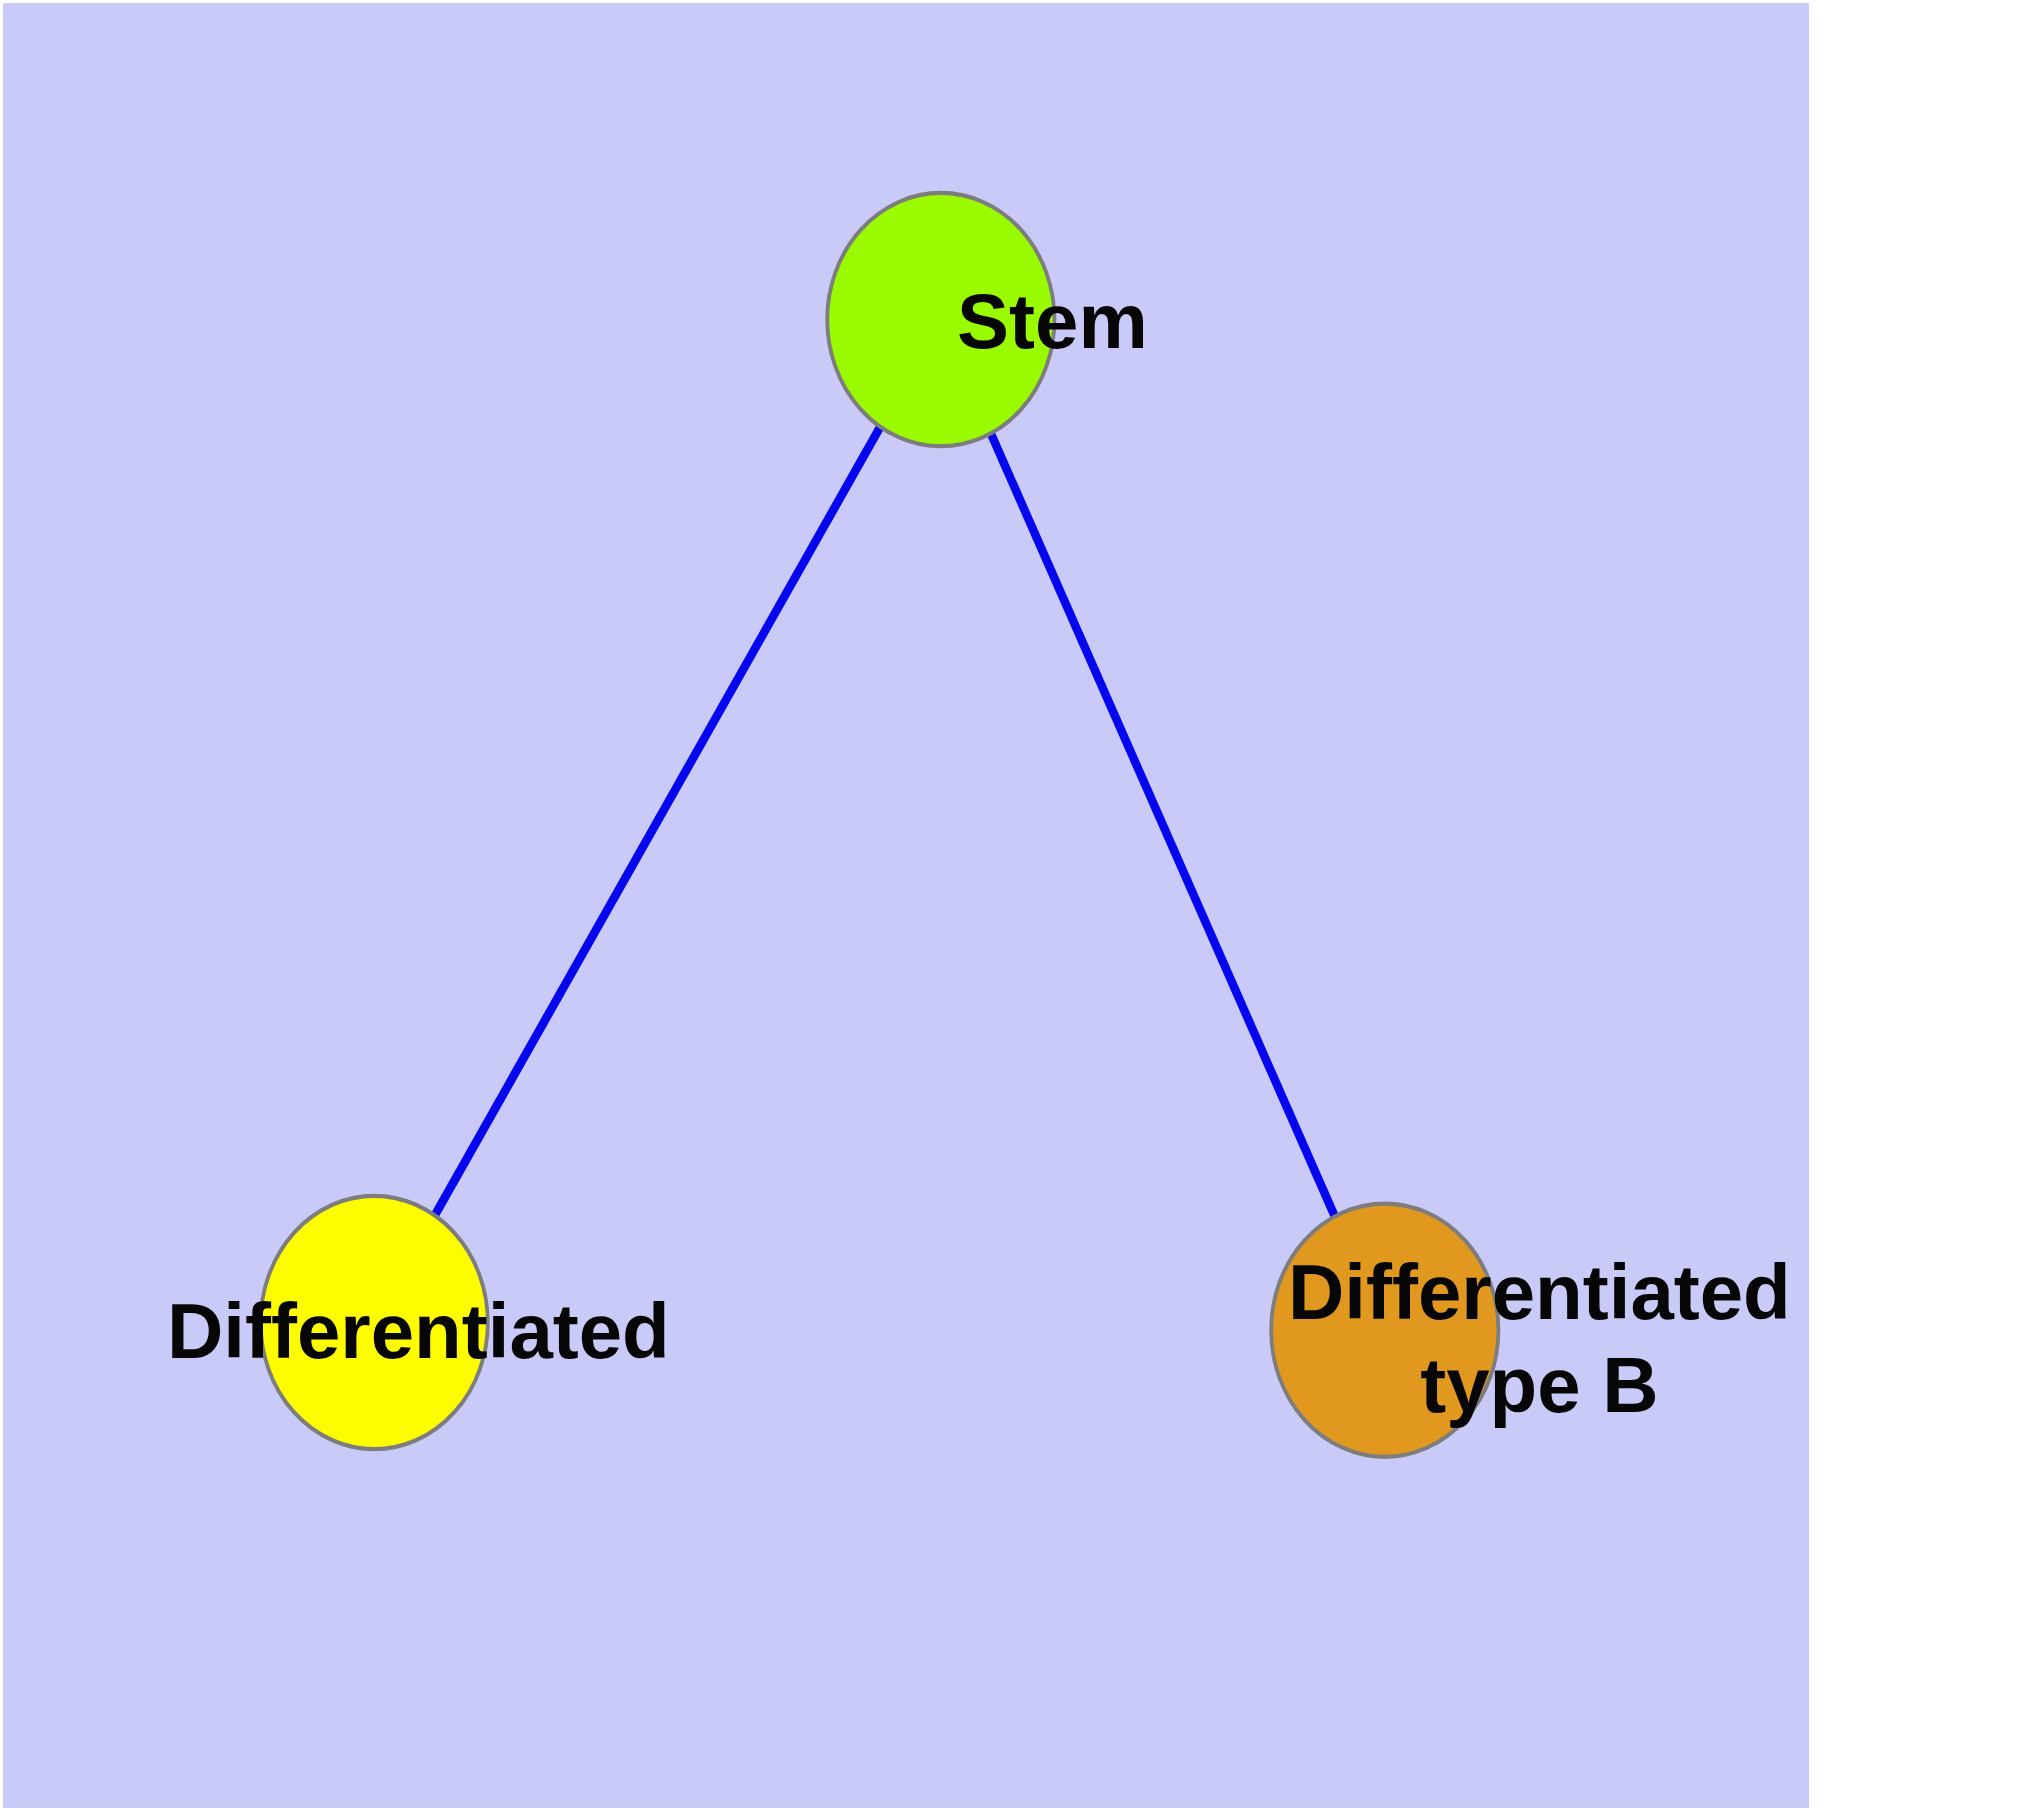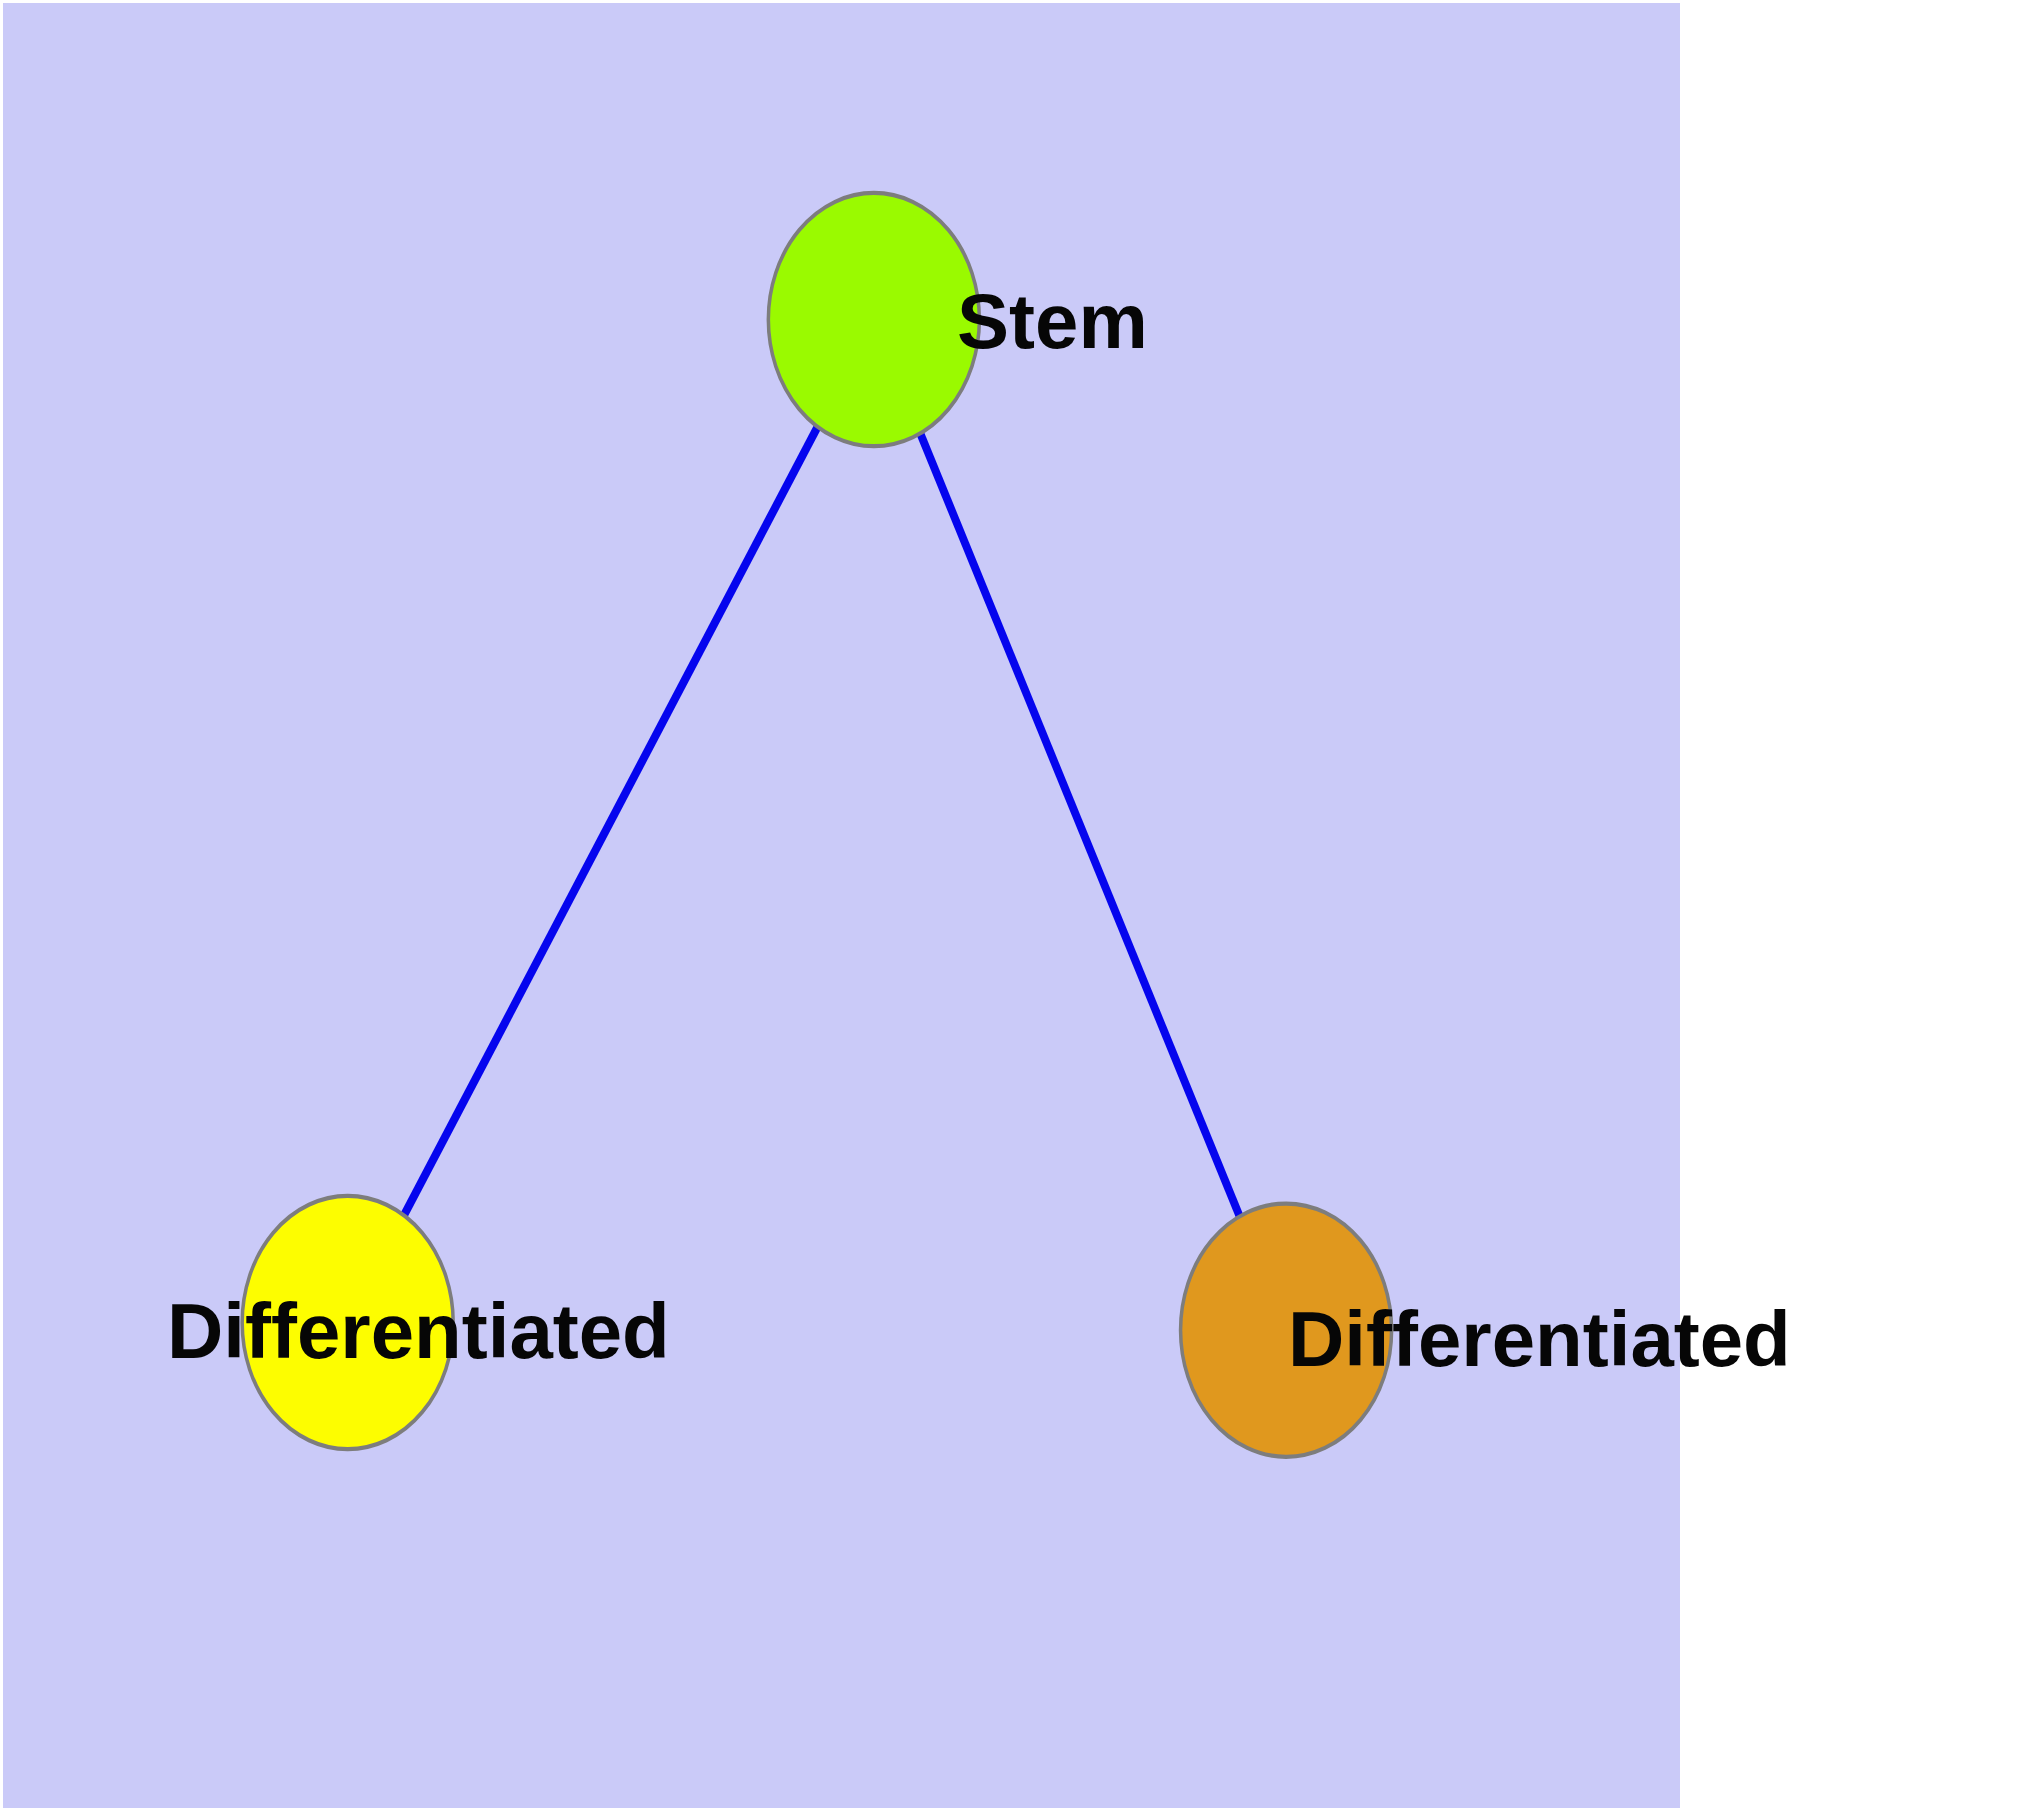--- a/index.html
+++ b/index.html
@@ -8,21 +8,21 @@
     background: var(--frame, #ffffff);
     width: 2021px;
     height: 1812px;
     overflow: hidden;
     font-family: "Liberation Sans", sans-serif;
   }
   .canvas {
     position: absolute;
     left: 3.4px;
     top: 3.4px;
-    width: 1677px;
+    width: 1806px;
     height: 1805px;
     background: var(--background, #cacaf8);
   }
   .graph-svg {
     position: absolute;
     left: 0;
     top: 0;
     width: 100%;
     height: 100%;
     display: block;
@@ -67,16 +67,17 @@
   <div class="label" style="left:1049px; top:318px;">
     <div>Stem</div>
   </div>
 
   <div class="label" style="left:415px; top:1328px;">
     <div>Differentiated</div>
   </div>
 
   <div class="label" style="left:1536px; top:1336px;">
     <div>Differentiated</div>
+    <div>type B</div>
   </div>
 
 </div>
 
 
 </body></html>

